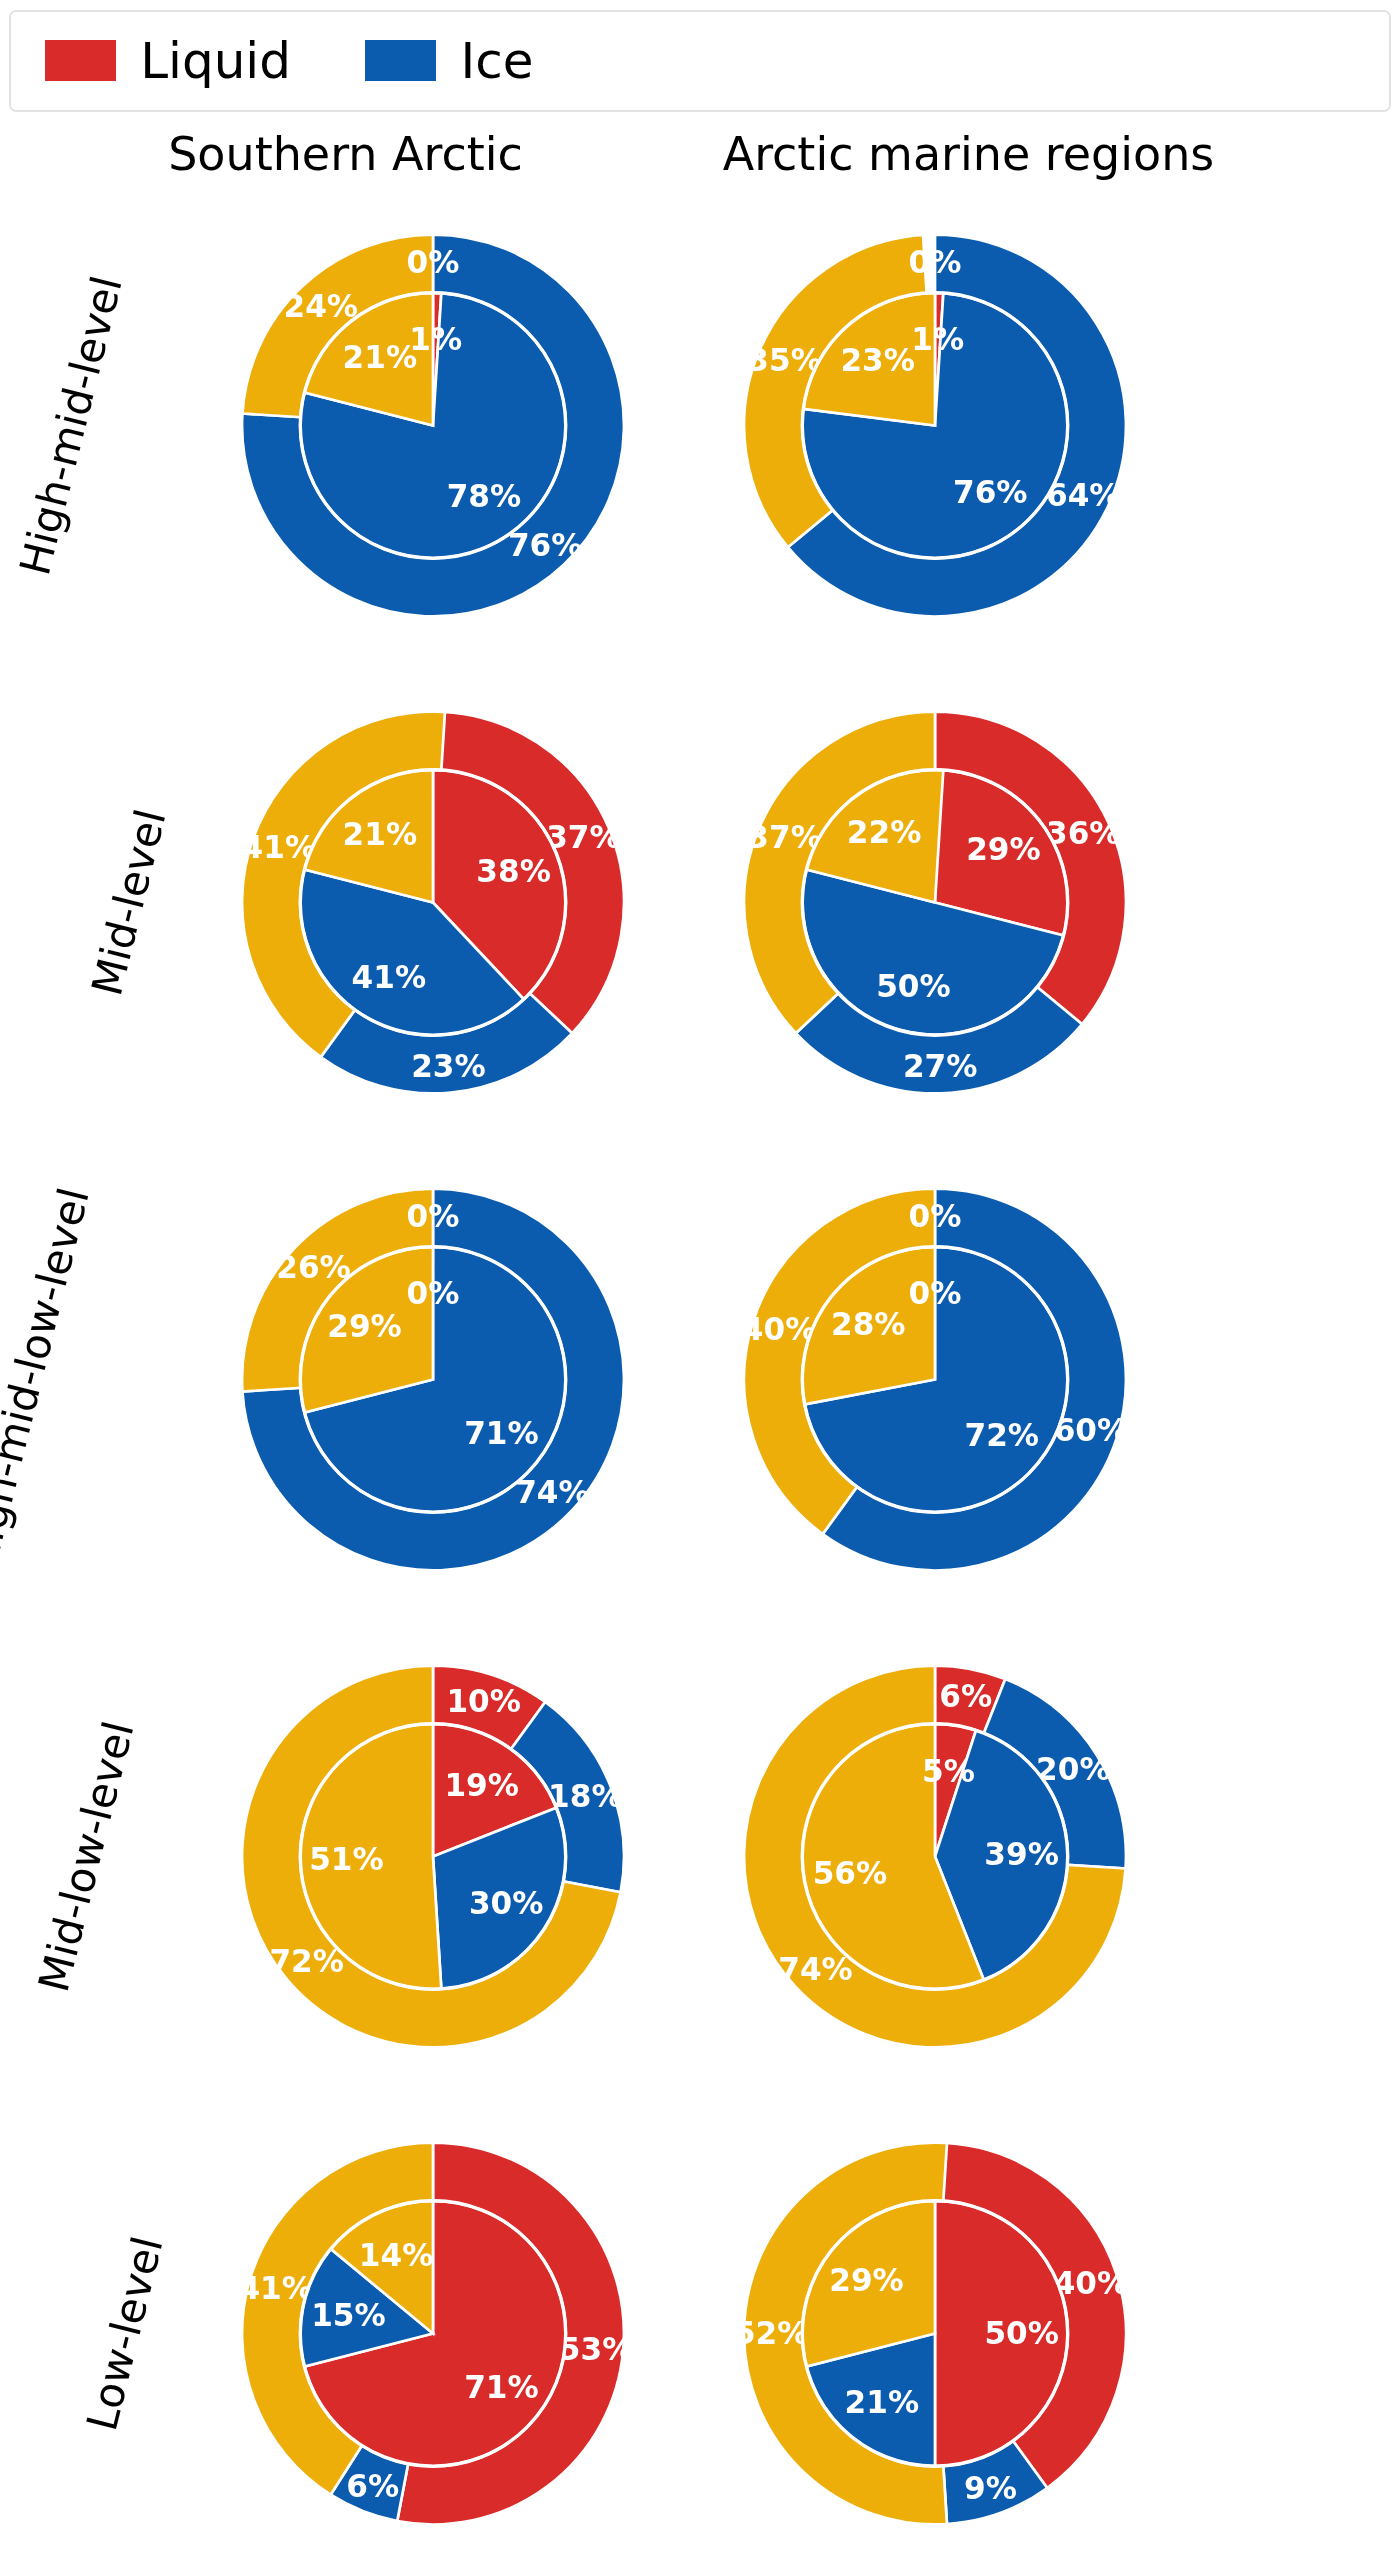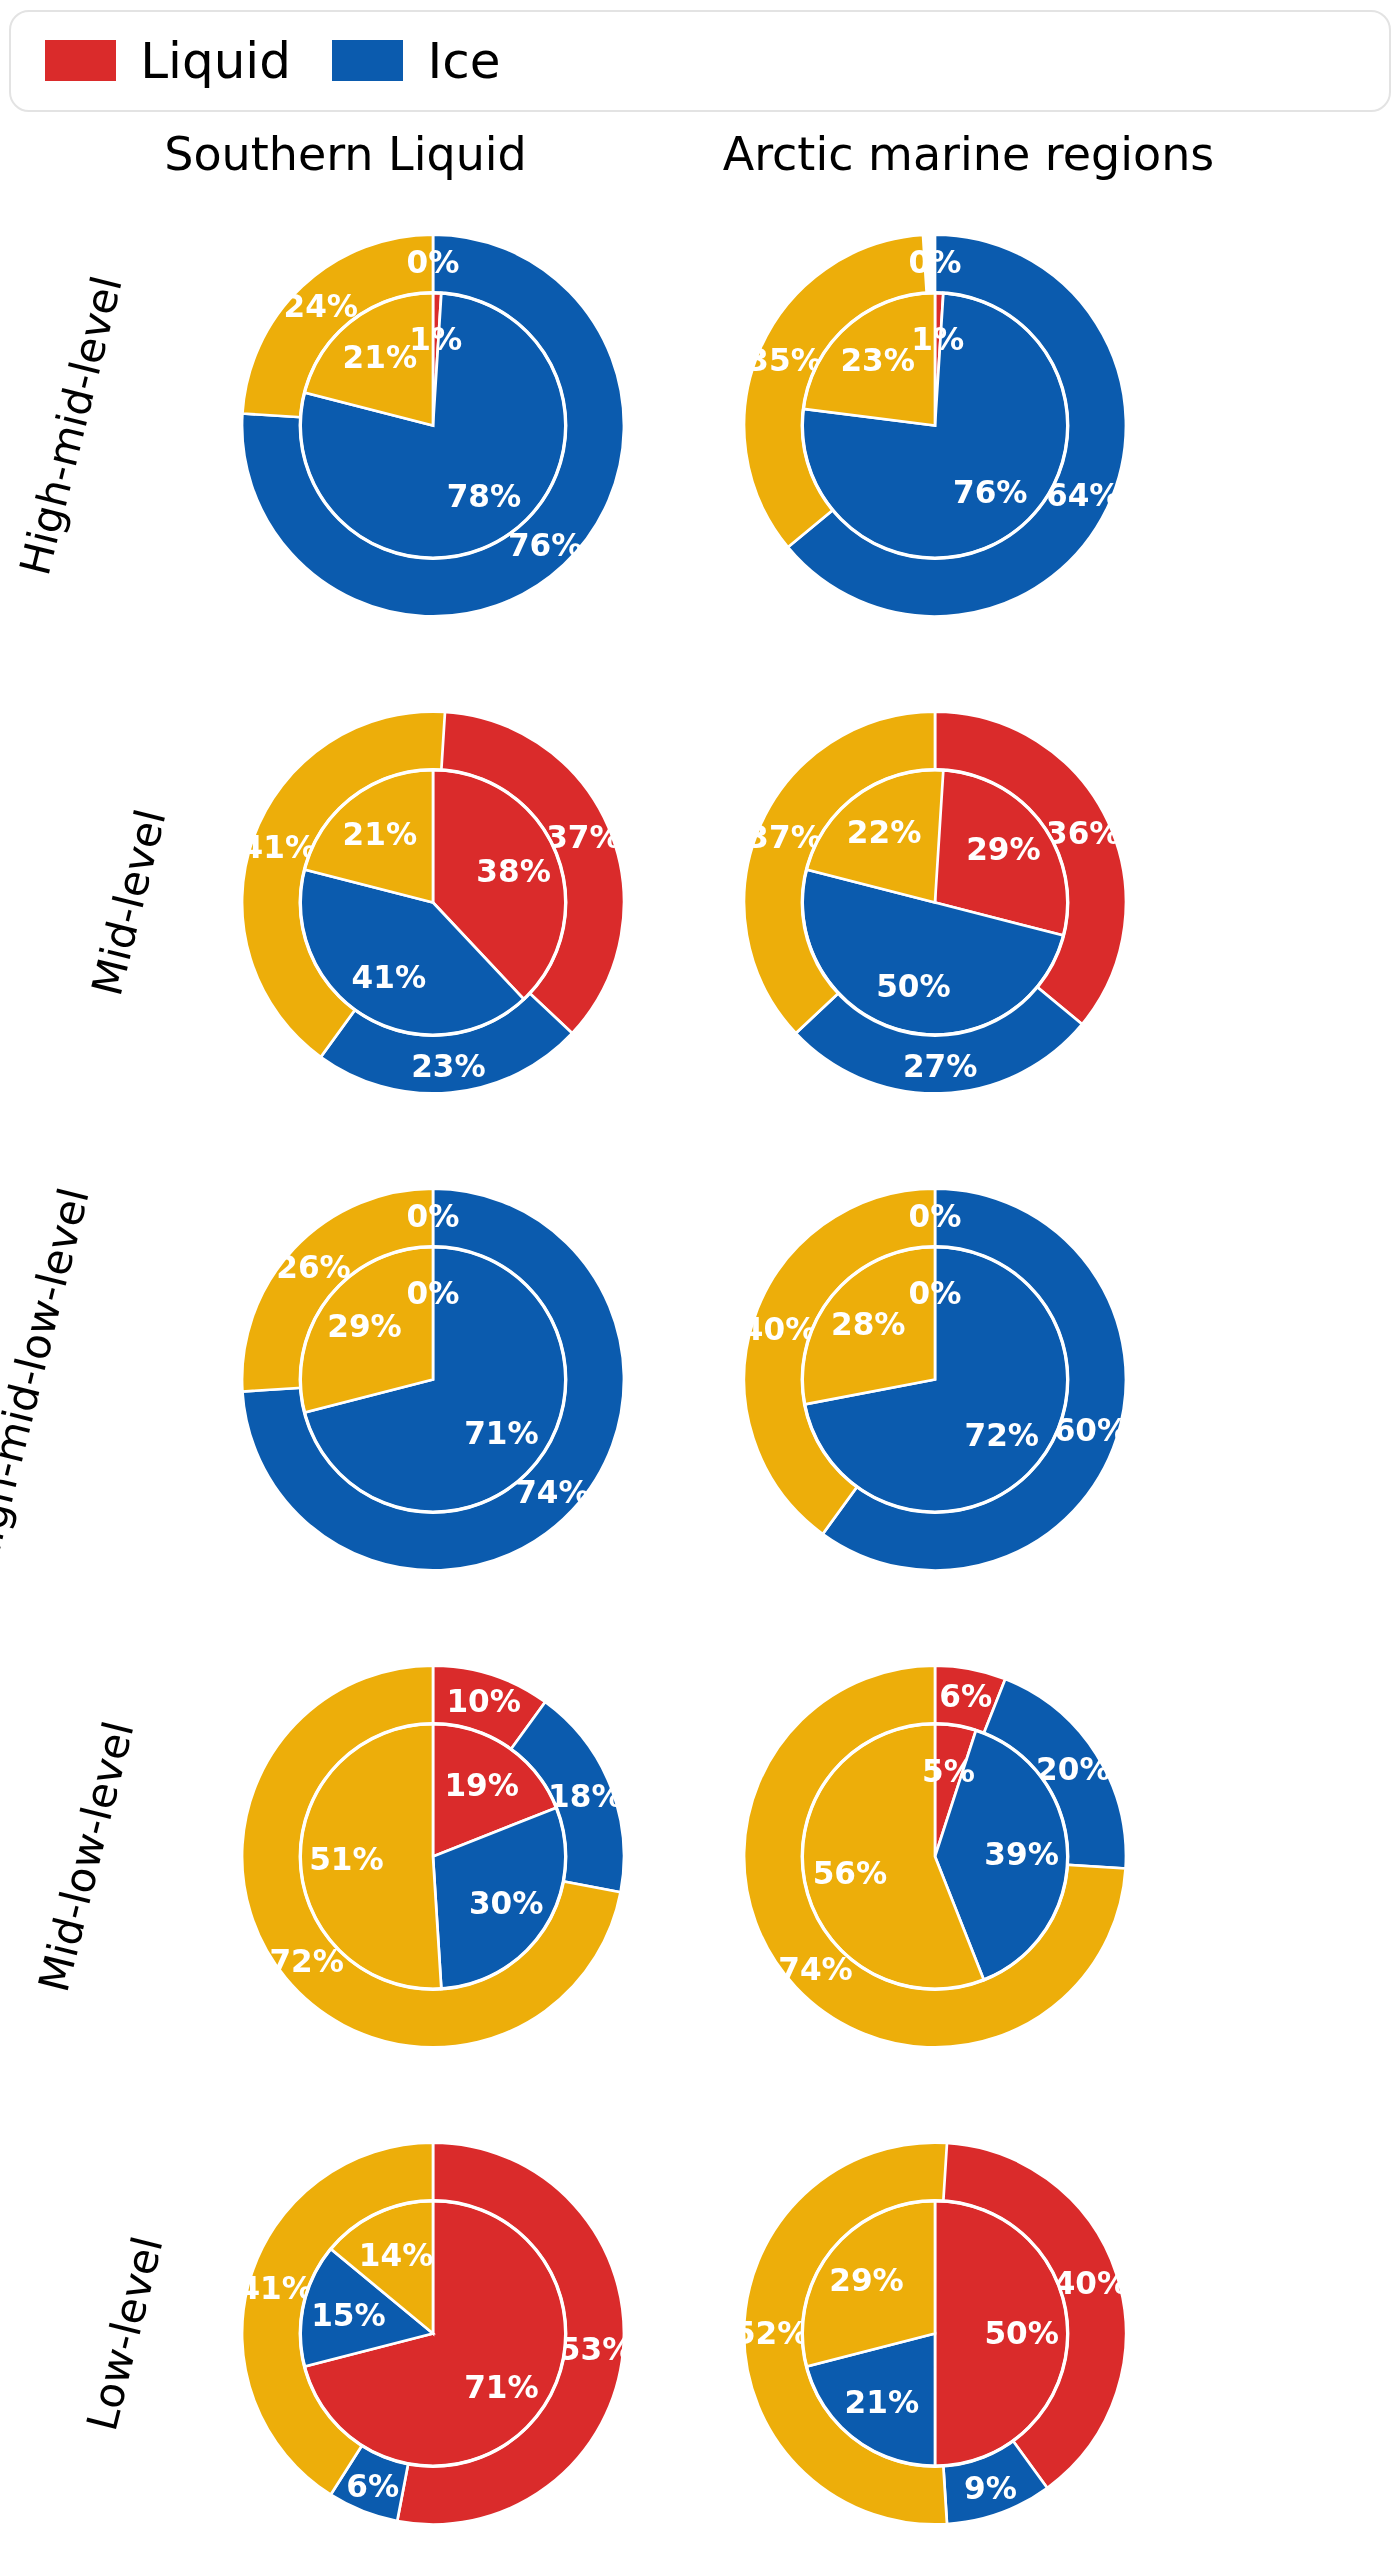--- a/index.html
+++ b/index.html
@@ -4,22 +4,22 @@
 <style>
   html,body{margin:0;padding:0;background:#ffffff;}
   body{
     width:1400px;height:2576px;
     font-family:"DejaVu Sans","Liberation Sans",sans-serif;
     position:relative;overflow:hidden;
   }
   
   #legend{
     position:absolute;left:8.8px;top:9.5px;width:1382px;height:102px;
-    border:2px solid #e3e3e3;border-radius:20px;background:#ffffff;
-    display:flex;align-items:center;box-sizing:border-box;
+    border:2px solid #e3e3e3;border-radius:7px;background:#ffffff;
+    display:flex;align-items:center;box-sizing:border-box;gap:33px;
   }
   .legend-item{display:flex;align-items:center;}
   .legend-swatch{width:71px;height:41px;display:block;}
   .legend-label{
     font-size:50px;color:#000;margin-left:24.4px;white-space:nowrap;
     font-family:"DejaVu Sans","Liberation Sans",sans-serif;
   }
   #li-0{margin-left:34px;}
   #li-1{margin-left:81px;}
   #li-2{margin-left:41px;}
@@ -61,21 +61,21 @@
   <div class="legend-item" id="li-0">
     <span class="legend-swatch" style="background:#da2b2b"></span>
     <span class="legend-label">Liquid</span>
   </div>
   <div class="legend-item" id="li-2">
     <span class="legend-swatch" style="background:#0b5bae"></span>
     <span class="legend-label">Ice</span>
   </div>
 </div>
 
-<div class="col-header" id="col-header-0">Southern Liquid</div>
+<div class="col-header" id="col-header-0">Southern Arctic</div>
 <div class="col-header" id="col-header-1">Arctic marine regions</div>
 
 <div id="grid">
     <div class="pie-row">
       <div class="row-label">
         <span>High-mid-level</span>
       </div>
       <div class="pie-cell cell-col-0">
         <svg viewBox="0 0 700 704">
           <path d="M 350 352 L 350.00 70.00 A 282 282 0 1 1 68.56 334.29 Z" fill="#0b5bae" stroke="#ffffff" stroke-width="4"></path>

